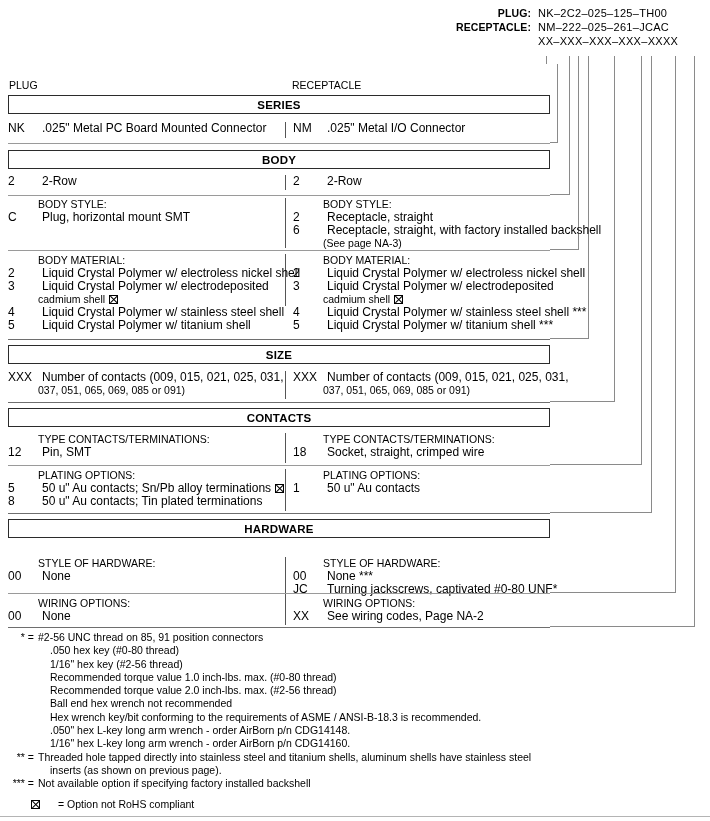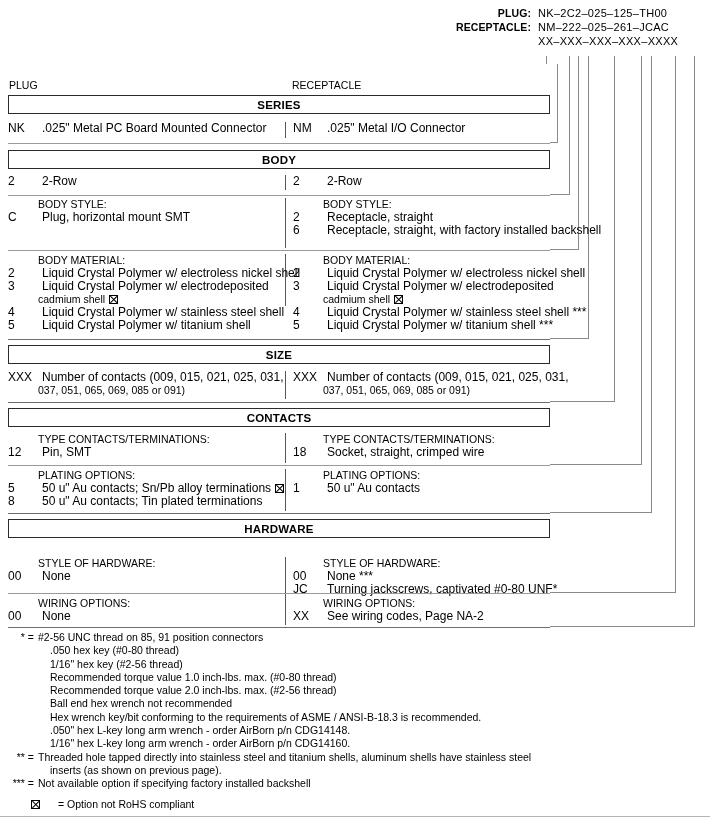--- a/index.html
+++ b/index.html
@@ -188,20 +188,21 @@
     <div class="half right">
       <div class="grouptitle">BODY STYLE:</div>
       <div class="line">
         <span class="code">2</span>
         <span>Receptacle, straight</span>
       </div>
       <div class="line">
         <span class="code">6</span>
         <span>Receptacle, straight, with factory installed backshell</span>
       </div>
+      <div class="contline">(See page NA-3)</div>
     </div>
   </div>
   <span class="hrule" style="top:250px;"></span>
 
   <div class="optrow" style="top:254px;width:542px;height:84px;">
     <span class="vdiv" style="top:0;height:52px;"></span>
     <div class="half left">
       <div class="grouptitle">BODY MATERIAL:</div>
       <div class="line">
         <span class="code">2</span>

